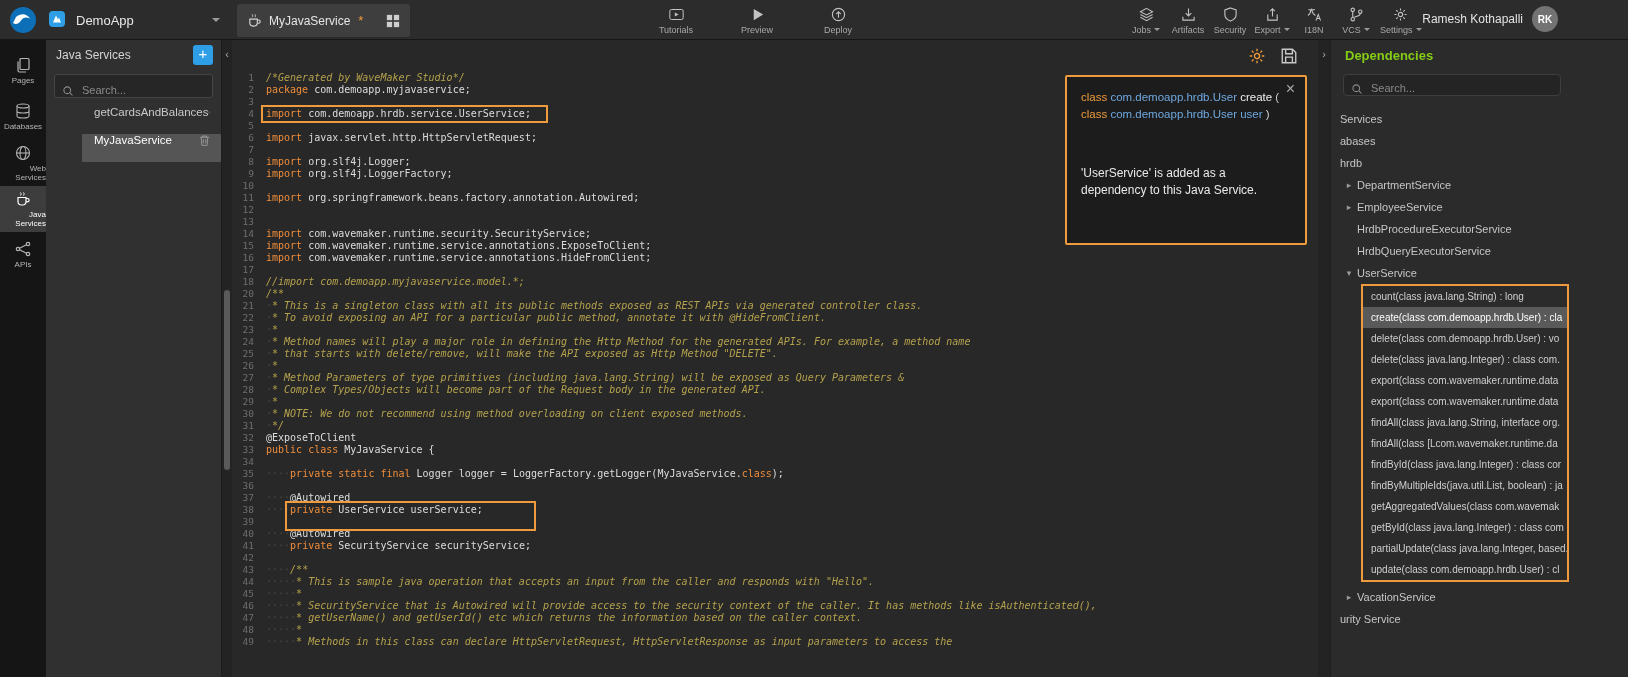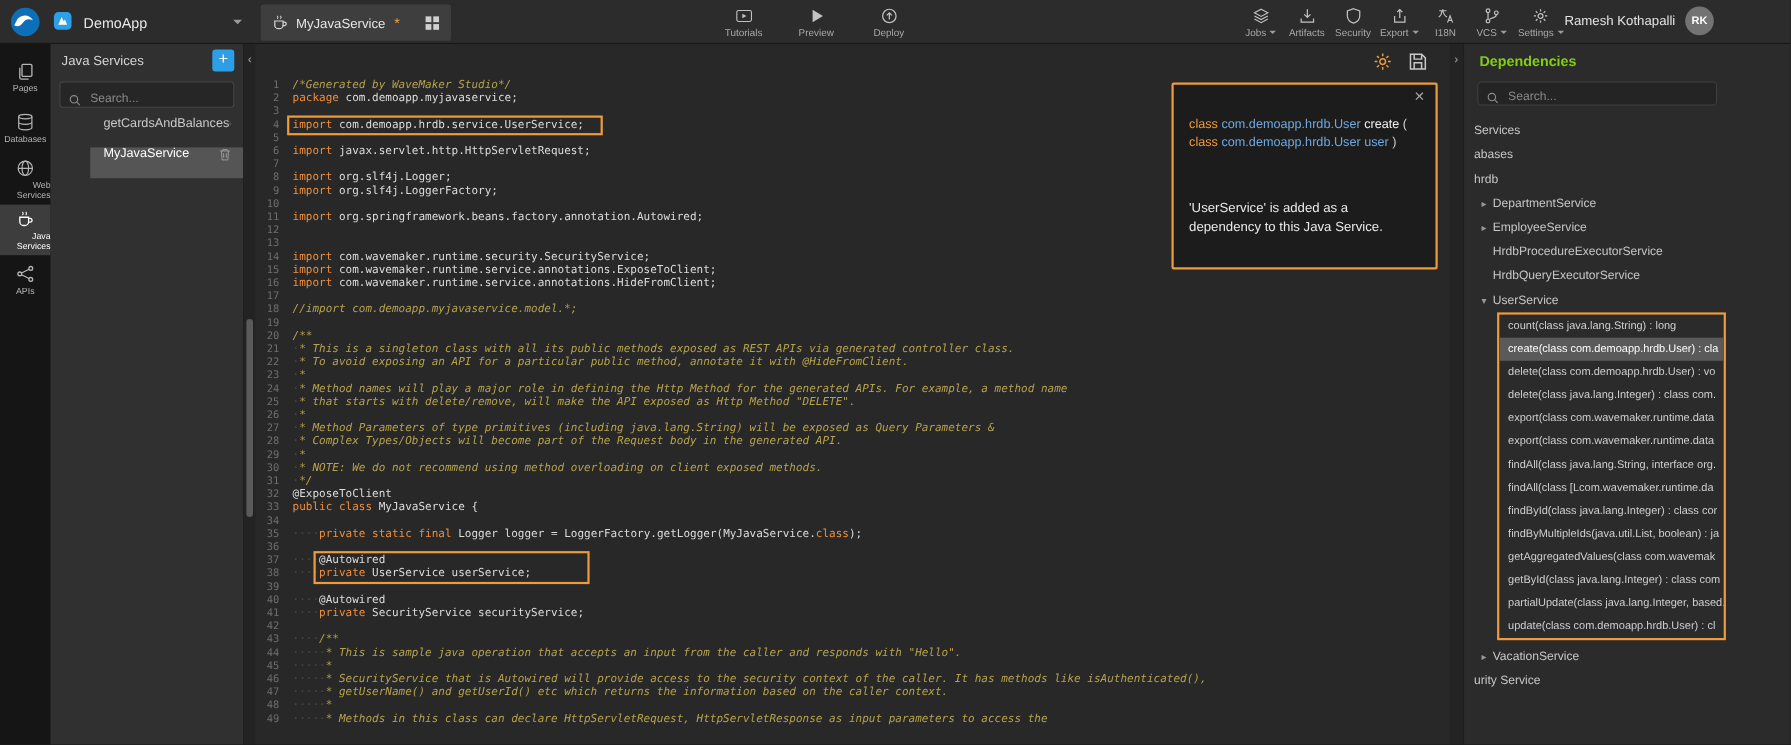--- a/index.html
+++ b/index.html
@@ -11,21 +11,21 @@
   #topbar{position:absolute;left:0;top:0;width:1628px;height:40px;background:#2c2c2c;border-bottom:1px solid #161616;z-index:10;}
   #topbar .logo{position:absolute;left:9px;top:6px;width:28px;height:28px;cursor:pointer;}
   .appchip{position:absolute;left:48px;top:8px;width:172px;height:24px;display:flex;align-items:center;gap:8px;color:#e8e8e8;font-size:13px;cursor:pointer;}
   .appchip .ico{width:20px;height:20px;display:inline-flex;}
   .caret{width:0;height:0;border-left:4px solid transparent;border-right:4px solid transparent;border-top:4px solid #9b9b9b;display:inline-block;}
   .appchip .caret{margin-left:auto;}
   .tab{position:absolute;left:237px;top:4px;height:33px;background:#3e3e3e;border-radius:3px;display:flex;align-items:center;padding:0 10px;gap:7px;color:#e6e6e6;font-size:12px;cursor:pointer;}
   .tab .ico{width:15px;height:15px;color:#d5d5d5;display:inline-flex;}
   .dirty{color:#ed9b3c;font-size:13px;margin-left:1px;}
   .tab .gridico{width:14px;height:14px;color:#cfcfcf;margin-left:16px;display:inline-flex;}
-  #center-actions{position:absolute;left:655px;top:4px;display:flex;gap:24px;}
+  #center-actions{position:absolute;left:655px;top:4px;display:flex;gap:39px;}
   #right-actions{position:absolute;left:1128px;top:4px;display:flex;gap:6px;}
   .tb-action{display:flex;flex-direction:column;align-items:center;justify-content:center;gap:3px;min-width:42px;height:33px;color:#c2c2c2;cursor:pointer;}
   #right-actions .tb-action{min-width:36px;}
   .tb-action .ico{width:15px;height:15px;display:inline-flex;}
   .tb-label{font-size:9px;color:#a9a9a9;white-space:nowrap;display:flex;align-items:center;gap:3px;}
   .tb-label .caret{border-top-width:3px;border-left-width:3px;border-right-width:3px;}
   .user{position:absolute;right:70px;top:6px;display:flex;align-items:center;gap:9px;cursor:pointer;}
   .user-name{font-size:12px;color:#e3e3e3;}
   .avatar{width:26px;height:26px;border-radius:50%;color:#fff;font-size:10px;font-weight:bold;display:flex;align-items:center;justify-content:center;}
 
@@ -67,21 +67,21 @@
   .ln{flex:0 0 22px;width:22px;text-align:right;color:#6e6e6e;margin-right:12px;font-size:9.5px;}
   .lc{color:#dcdcdc;}
   .ws{color:#484848;}
   .kw{color:#ee8d3c;}
   .cm{color:#b5a24d;font-style:italic;}
   .hlbox{position:absolute;border:2px solid #ed9b3c;pointer-events:none;z-index:4;}
 
   
   #tooltip{position:absolute;left:833px;top:35px;width:242px;height:170px;background:#1c1c1c;border:2px solid #ed9b3c;border-radius:2px;padding:10px 14px;z-index:7;}
   .tt-close{position:absolute;top:4px;right:10px;font-size:16px;color:#a8a8a8;cursor:pointer;line-height:16px;}
-  .sig{margin-top:18px;font-size:11.5px;line-height:17px;}
+  .sig{margin-top:2px;font-size:11.5px;line-height:17px;}
   .sg-kw{color:#ed9b3c;}.sg-type{color:#6fa8e0;}.sg-fn{color:#efefef;}.sg-prm{color:#6fa8e0;}.sg-pl{color:#cfcfcf;}
   .msg{margin-top:42px;font-size:12px;line-height:17px;color:#e9e9e9;}
 
   
   #deps{position:absolute;left:1330px;top:40px;width:298px;height:637px;background:#2b2b2b;border-left:1px solid #1e1e1e;overflow:hidden;}
   .deps-title{position:absolute;left:14px;top:8px;font-size:13px;font-weight:bold;color:#84cc16;}
   #deps .searchbox{position:absolute;left:12px;top:34px;width:218px;margin:0;height:22px;border-radius:4px;background:#242424;border:1px solid #3e3e3e;}
   #tree-top{position:absolute;left:0;top:68px;right:0;}
   #tree-bottom{position:absolute;left:0;top:546px;right:0;}
   .trow{height:22px;display:flex;align-items:center;font-size:11px;color:#c6c6c6;cursor:pointer;white-space:nowrap;overflow:hidden;}
@@ -352,21 +352,20 @@
         <div class="cl"><span class="ln">9</span><span class="lc"><span class="kw">import</span> org.slf4j.LoggerFactory;</span></div>
         <div class="cl"><span class="ln">10</span><span class="lc"></span></div>
         <div class="cl"><span class="ln">11</span><span class="lc"><span class="kw">import</span> org.springframework.beans.factory.annotation.Autowired;</span></div>
         <div class="cl"><span class="ln">12</span><span class="lc"></span></div>
         <div class="cl"><span class="ln">13</span><span class="lc"></span></div>
         <div class="cl"><span class="ln">14</span><span class="lc"><span class="kw">import</span> com.wavemaker.runtime.security.SecurityService;</span></div>
         <div class="cl"><span class="ln">15</span><span class="lc"><span class="kw">import</span> com.wavemaker.runtime.service.annotations.ExposeToClient;</span></div>
         <div class="cl"><span class="ln">16</span><span class="lc"><span class="kw">import</span> com.wavemaker.runtime.service.annotations.HideFromClient;</span></div>
         <div class="cl"><span class="ln">17</span><span class="lc"></span></div>
         <div class="cl"><span class="ln">18</span><span class="lc"><span class="cm">//import com.demoapp.myjavaservice.model.*;</span></span></div>
-        <div class="cl"><span class="ln">19</span><span class="lc"></span></div>
         <div class="cl"><span class="ln">20</span><span class="lc"><span class="cm">/**</span></span></div>
         <div class="cl"><span class="ln">21</span><span class="lc"><span class="ws">·</span><span class="cm">* This is a singleton class with all its public methods exposed as REST APIs via generated controller class.</span></span></div>
         <div class="cl"><span class="ln">22</span><span class="lc"><span class="ws">·</span><span class="cm">* To avoid exposing an API for a particular public method, annotate it with @HideFromClient.</span></span></div>
         <div class="cl"><span class="ln">23</span><span class="lc"><span class="ws">·</span><span class="cm">*</span></span></div>
         <div class="cl"><span class="ln">24</span><span class="lc"><span class="ws">·</span><span class="cm">* Method names will play a major role in defining the Http Method for the generated APIs. For example, a method name</span></span></div>
         <div class="cl"><span class="ln">25</span><span class="lc"><span class="ws">·</span><span class="cm">* that starts with delete/remove, will make the API exposed as Http Method "DELETE".</span></span></div>
         <div class="cl"><span class="ln">26</span><span class="lc"><span class="ws">·</span><span class="cm">*</span></span></div>
         <div class="cl"><span class="ln">27</span><span class="lc"><span class="ws">·</span><span class="cm">* Method Parameters of type primitives (including java.lang.String) will be exposed as Query Parameters &amp;</span></span></div>
         <div class="cl"><span class="ln">28</span><span class="lc"><span class="ws">·</span><span class="cm">* Complex Types/Objects will become part of the Request body in the generated API.</span></span></div>
         <div class="cl"><span class="ln">29</span><span class="lc"><span class="ws">·</span><span class="cm">*</span></span></div>

